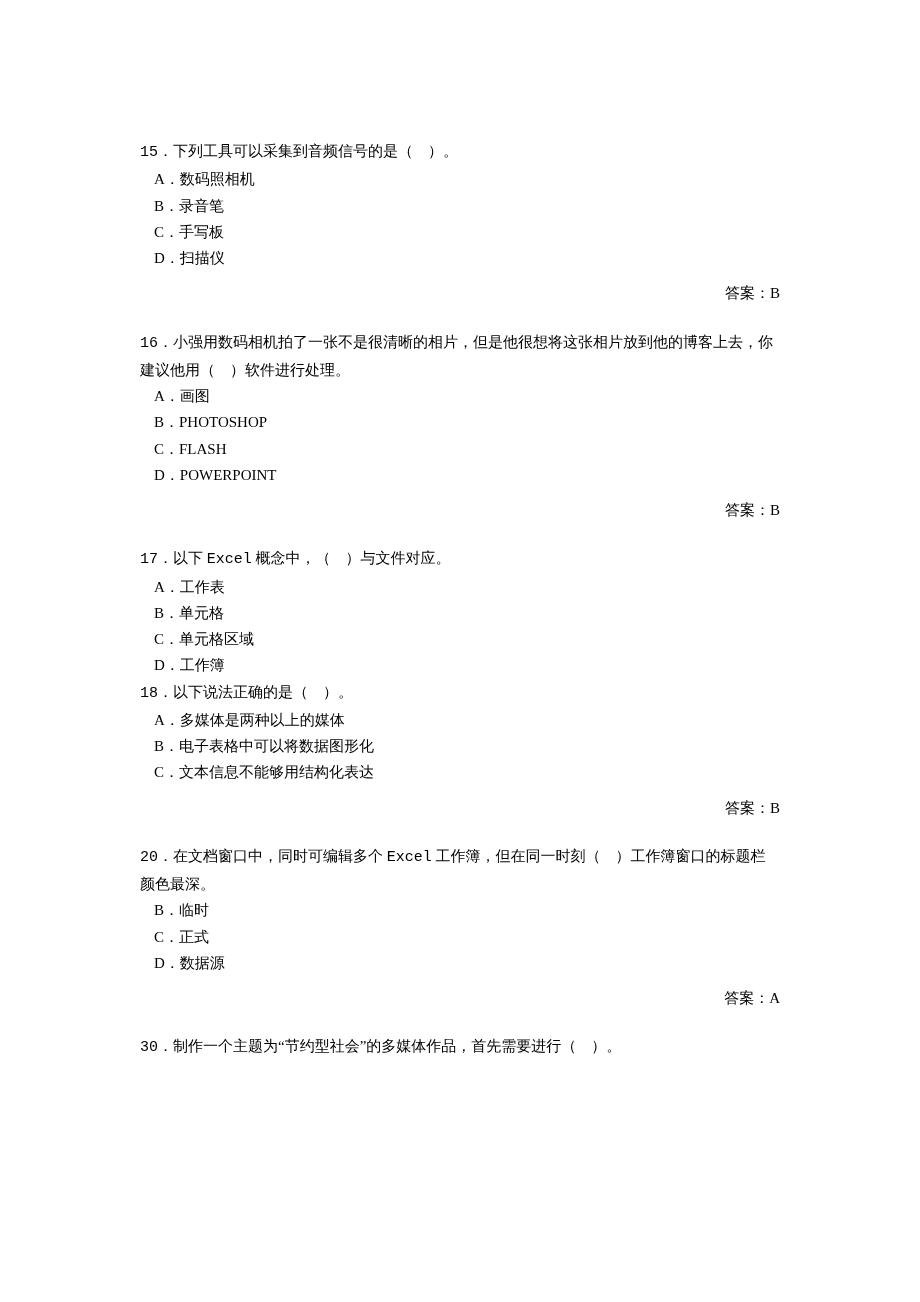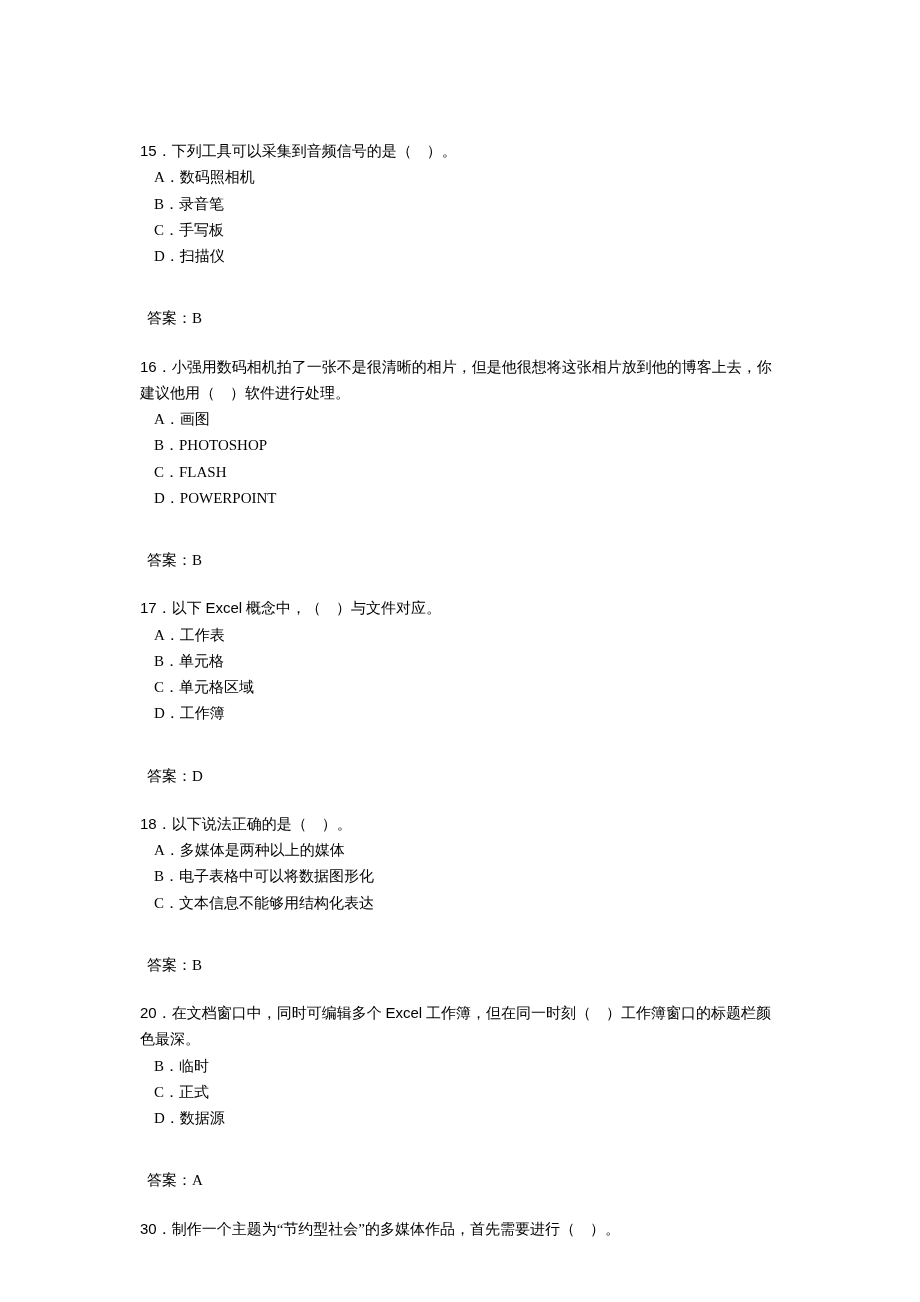--- a/index.html
+++ b/index.html
@@ -10,23 +10,23 @@
     min-height: 1302px;
   }
   .page {
     padding: 138px 140px 60px 140px;
     font-size: 15px;
     line-height: 1.75;
     color: #000;
   }
   .stem { margin: 0; }
   .opt { margin: 0 0 0 14px; }
-  .ans { margin: 36px 0 22px 7px; }
+  .ans { margin: 9px 0 22px 7px; text-align: right; }
   .latin {
-    font-family: Liberation Sans, sans-serif;
+    font-family: Liberation Mono, monospace;
   }
 </style>
 </head>
 <body>
 
 <div class="page">
 
   <p class="stem">
     <span class="latin">15</span><span>．下列工具可以采集到音频信号的是（　）。</span>
   </p>
@@ -45,21 +45,20 @@
   <p class="opt">D．POWERPOINT</p>
   <p class="ans">答案：B</p>
 
   <p class="stem">
     <span class="latin">17</span><span>．以下 </span><span class="latin">Excel</span><span> 概念中，（　）与文件对应。</span>
   </p>
   <p class="opt">A．工作表</p>
   <p class="opt">B．单元格</p>
   <p class="opt">C．单元格区域</p>
   <p class="opt">D．工作簿</p>
-  <p class="ans">答案：D</p>
 
   <p class="stem">
     <span class="latin">18</span><span>．以下说法正确的是（　）。</span>
   </p>
   <p class="opt">A．多媒体是两种以上的媒体</p>
   <p class="opt">B．电子表格中可以将数据图形化</p>
   <p class="opt">C．文本信息不能够用结构化表达</p>
   <p class="ans">答案：B</p>
 
   <p class="stem">

